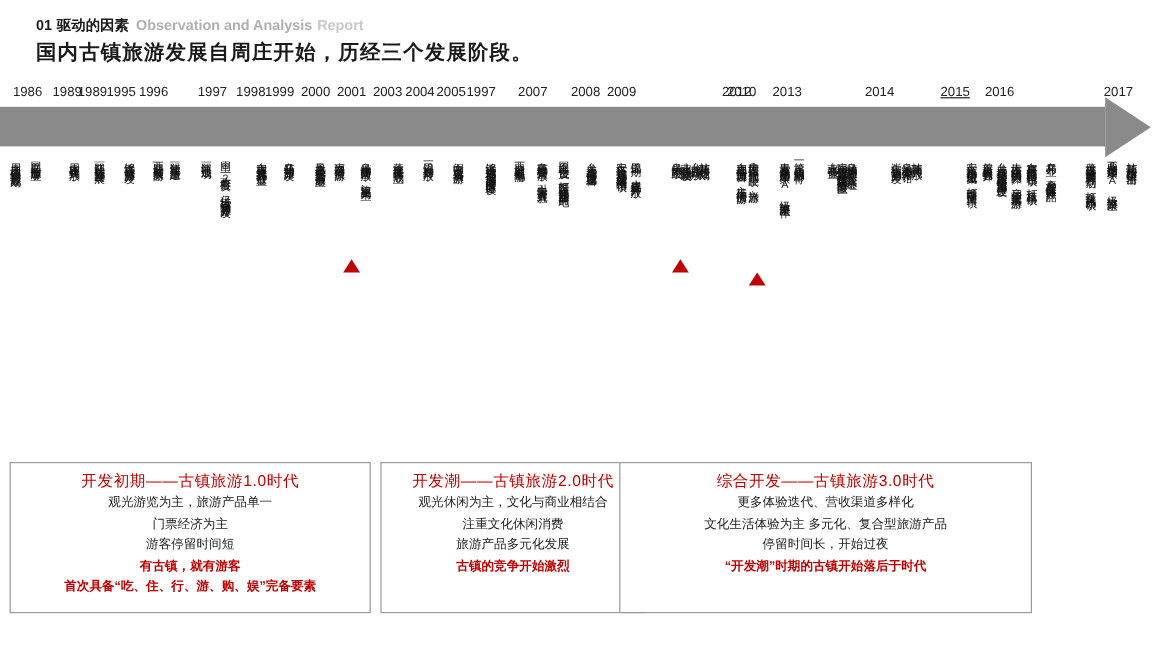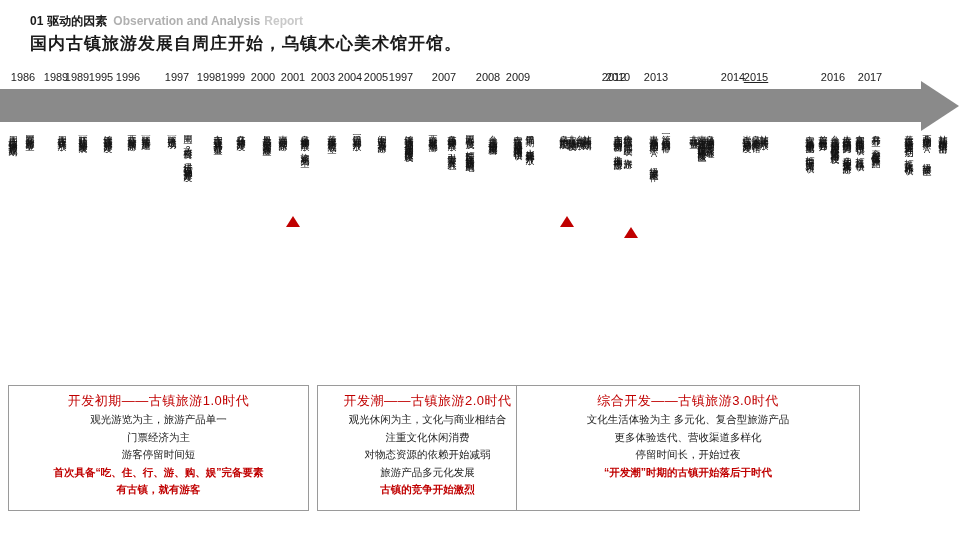--- a/index.html
+++ b/index.html
@@ -44,21 +44,21 @@
 </style>
 </head>
 <body style="--accent: #c00000; --band: #8a8a8a;">
 
 <div id="slide">
 
   <div id="kicker">
     <span class="no">01</span><span class="zh">驱动的因素</span><span class="en">Observation and Analysis</span><span class="en2">Report</span>
   </div>
 
-  <div id="page-title">国内古镇旅游发展自周庄开始，乌镇木心美术馆开馆。</div>
+  <div id="page-title">国内古镇旅游发展自周庄开始，历经三个发展阶段。</div>
 
   <div id="years">
       <div class="year" style="left: 23px;">1986</div>
       <div class="year" style="left: 56px;">1989</div>
       <div class="year" style="left: 77px;">1989</div>
       <div class="year" style="left: 101px; text-align: right;">1995</div>
       <div class="year" style="left: 128px;">1996</div>
       <div class="year" style="left: 177px;">1997</div>
       <div class="year" style="left: 209px;">1998</div>
       <div class="year" style="left: 233px;">1999</div>
@@ -68,23 +68,23 @@
       <div class="year" style="left: 350px;">2004</div>
       <div class="year" style="left: 376px;">2005</div>
       <div class="year" style="left: 401px;">1997</div>
       <div class="year" style="left: 444px;">2007</div>
       <div class="year" style="left: 488px;">2008</div>
       <div class="year" style="left: 518px;">2009</div>
       <div class="year" style="left: 571px; margin-left: 47px;">2010</div>
       <div class="year" style="left: 614px;">2012</div>
       <div class="year" style="left: 656px;">2013</div>
       <div class="year" style="left: 701px; margin-left: 32px;">2014</div>
-      <div class="year" style="left: 756px; text-decoration: underline;">2015</div>
+      <div class="year" style="left: 796px; text-decoration: underline;">2015</div>
       <div class="year" style="left: 833px;">2016</div>
-      <div class="year" style="left: 870px;">2017</div>
+      <div class="year" style="left: 932px;">2017</div>
     </div>
 
   <div id="arrow-band"></div>
   <div id="arrow-head"></div>
 
   <div id="events">
       <div class="evt" style="left: 7px;">周庄启动古镇保护与旅游规划</div>
       <div class="evt" style="left: 24px;">同里开始旅游事业</div>
       <div class="evt" style="left: 56px;">周庄古镇正式开放</div>
       <div class="evt" style="left: 77px;">丽江开始规划旅游发展</div>
@@ -138,33 +138,32 @@
       <div class="marker" style="left: 560px; top: 216px;"></div>
       <div class="marker" style="left: 624px; top: 227px;"></div>
     </div>
 
   <div id="phases">
       <div class="phase" style="left: 8px; width: 301px;">
         <div class="ttl">开发初期——古镇旅游1.0时代</div>
         <div class="ln">观光游览为主，旅游产品单一</div>
         <div class="ln">门票经济为主</div>
         <div class="ln">游客停留时间短</div>
+        <div class="ln red">有古镇，就有游客</div>
         <div class="ln red">首次具备“吃、住、行、游、购、娱”完备要素</div>
-        <div class="ln red">有古镇，就有游客</div>
       </div>
       <div class="phase" style="left: 317px; width: 221px;">
         <div class="ttl">开发潮——古镇旅游2.0时代</div>
         <div class="ln">观光休闲为主，文化与商业相结合</div>
         <div class="ln">注重文化休闲消费</div>
-        <div class="ln">对物态资源的依赖开始减弱</div>
         <div class="ln">旅游产品多元化发展</div>
         <div class="ln red">古镇的竞争开始激烈</div>
       </div>
       <div class="phase" style="left: 516px; width: 344px;">
         <div class="ttl">综合开发——古镇旅游3.0时代</div>
+        <div class="ln">更多体验迭代、营收渠道多样化</div>
         <div class="ln">文化生活体验为主  多元化、复合型旅游产品</div>
-        <div class="ln">更多体验迭代、营收渠道多样化</div>
         <div class="ln">停留时间长，开始过夜</div>
         <div class="ln red">“开发潮”时期的古镇开始落后于时代</div>
       </div>
     </div>
 
 </div>
 
 </body></html>

